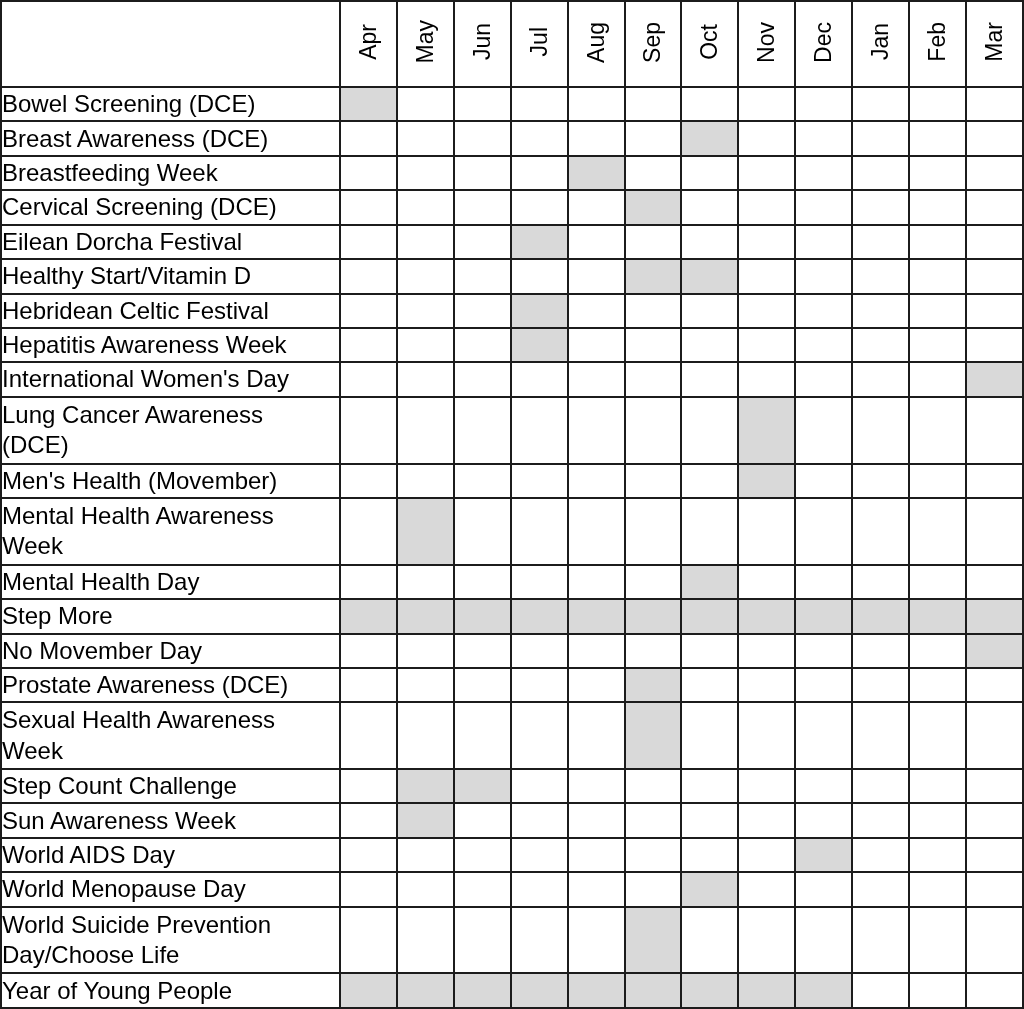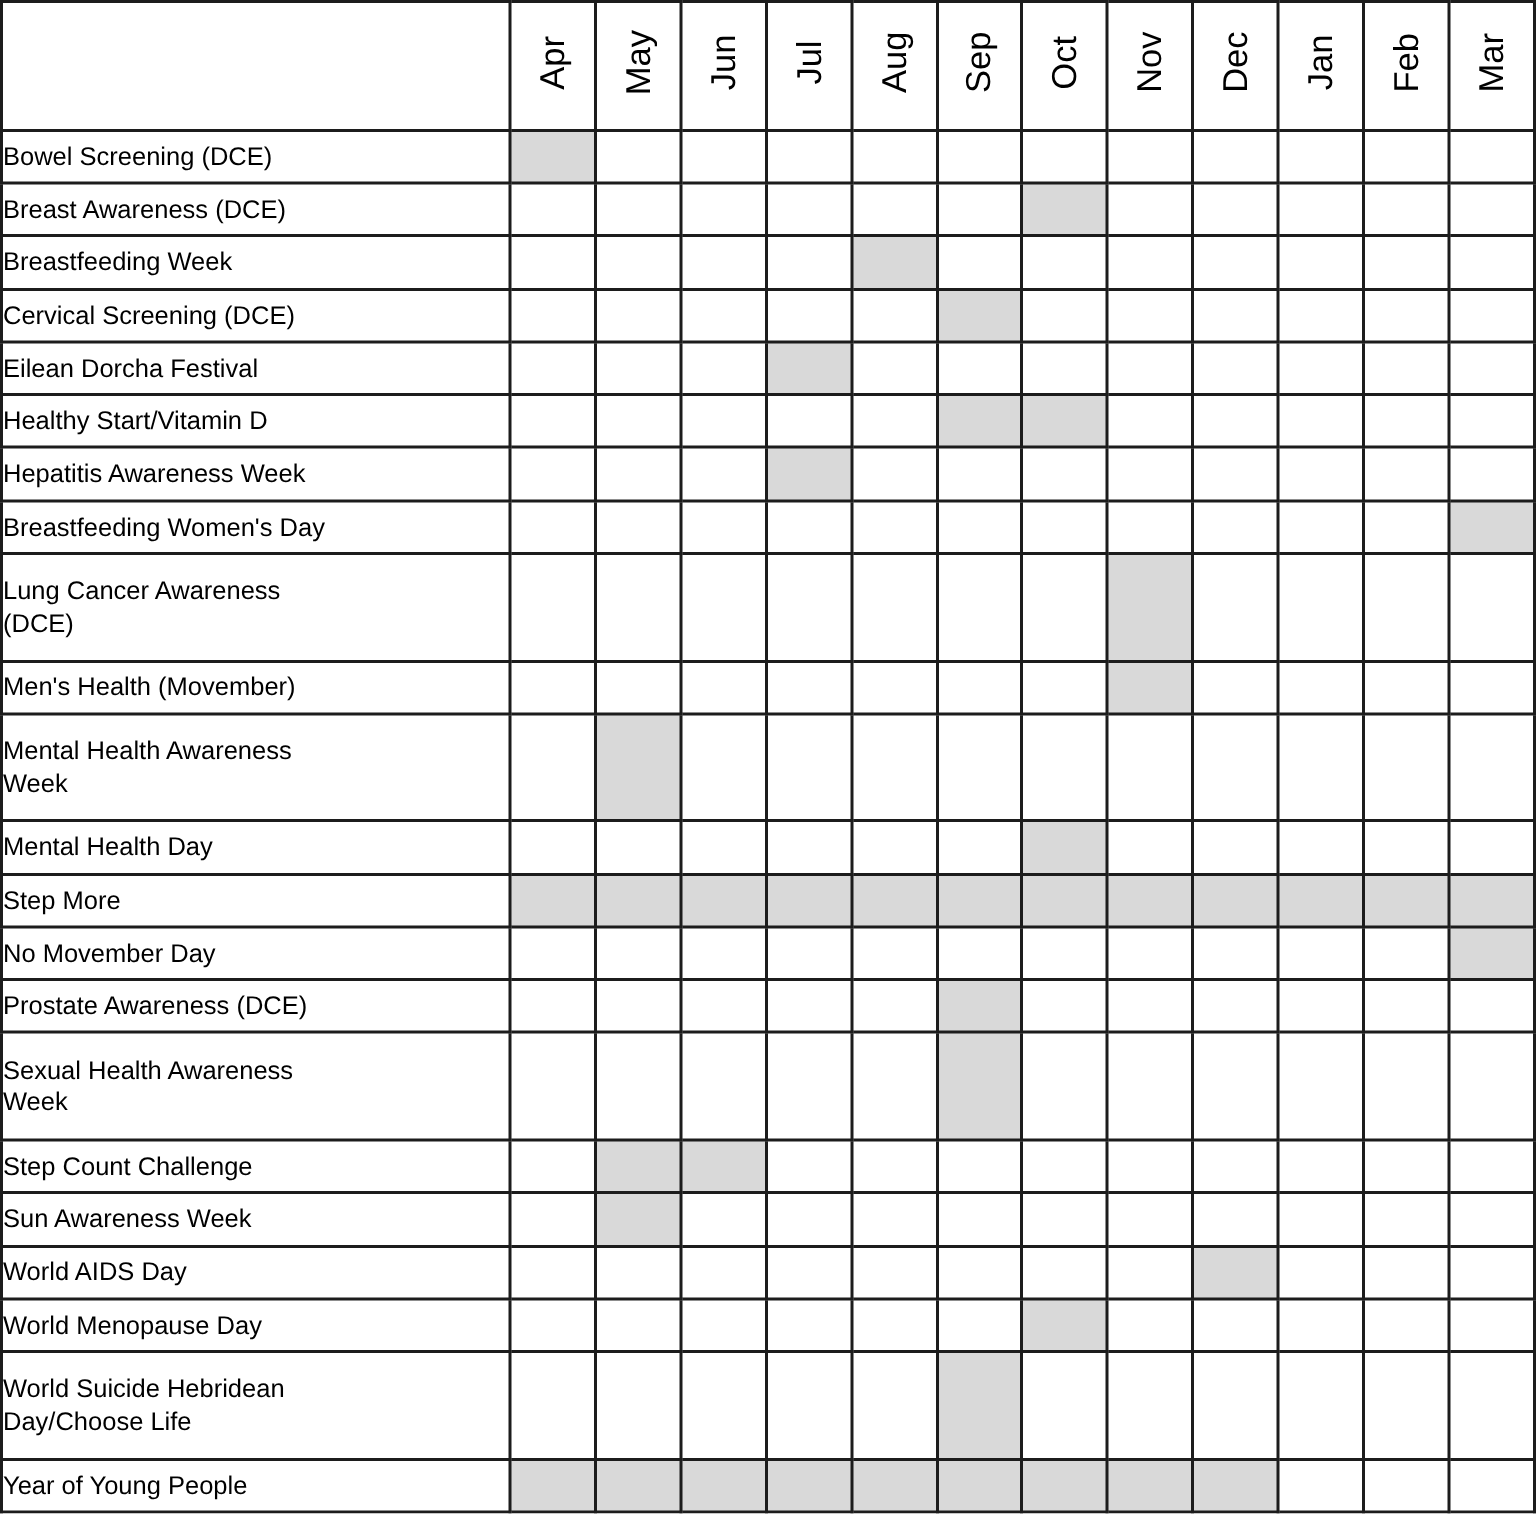--- a/index.html
+++ b/index.html
@@ -48,21 +48,21 @@
     display: inline-block;
     writing-mode: vertical-rl;
     transform: rotate(180deg);
     font-size: 23px;
     font-weight: 400;
     line-height: 1;
     color: var(--text);
     white-space: nowrap;
   }
   td.label-cell {
-    font-size: 17px;
+    font-size: 24px;
     font-weight: 400;
     line-height: 1.26;
     text-align: left;
     vertical-align: middle;
     padding-left: 10px;
     padding-right: 4px;
     white-space: pre-line;
     overflow: hidden;
   }
   td.month-cell.shaded {
@@ -190,36 +190,51 @@
         <td class="month-cell"></td>
         <td class="month-cell shaded"></td>
         <td class="month-cell shaded"></td>
         <td class="month-cell"></td>
         <td class="month-cell"></td>
         <td class="month-cell"></td>
         <td class="month-cell"></td>
         <td class="month-cell"></td>
       </tr>
       <tr class="single">
+        <td class="label-cell">Hebridean Celtic Festival</td>
+        <td class="month-cell"></td>
+        <td class="month-cell"></td>
+        <td class="month-cell"></td>
+        <td class="month-cell shaded"></td>
+        <td class="month-cell"></td>
+        <td class="month-cell"></td>
+        <td class="month-cell"></td>
+        <td class="month-cell"></td>
+        <td class="month-cell"></td>
+        <td class="month-cell"></td>
+        <td class="month-cell"></td>
+        <td class="month-cell"></td>
+      </tr>
+      <tr class="single">
         <td class="label-cell">Hepatitis Awareness Week</td>
         <td class="month-cell"></td>
         <td class="month-cell"></td>
         <td class="month-cell"></td>
         <td class="month-cell shaded"></td>
         <td class="month-cell"></td>
         <td class="month-cell"></td>
         <td class="month-cell"></td>
         <td class="month-cell"></td>
         <td class="month-cell"></td>
         <td class="month-cell"></td>
         <td class="month-cell"></td>
         <td class="month-cell"></td>
       </tr>
       <tr class="single">
-        <td class="label-cell">Breastfeeding Women's Day</td>
+        <td class="label-cell">International Women's Day</td>
         <td class="month-cell"></td>
         <td class="month-cell"></td>
         <td class="month-cell"></td>
         <td class="month-cell"></td>
         <td class="month-cell"></td>
         <td class="month-cell"></td>
         <td class="month-cell"></td>
         <td class="month-cell"></td>
         <td class="month-cell"></td>
         <td class="month-cell"></td>
@@ -403,21 +418,21 @@
         <td class="month-cell"></td>
         <td class="month-cell"></td>
         <td class="month-cell shaded"></td>
         <td class="month-cell"></td>
         <td class="month-cell"></td>
         <td class="month-cell"></td>
         <td class="month-cell"></td>
         <td class="month-cell"></td>
       </tr>
       <tr class="double">
-        <td class="label-cell">World Suicide Hebridean
+        <td class="label-cell">World Suicide Prevention
 Day/Choose Life</td>
         <td class="month-cell"></td>
         <td class="month-cell"></td>
         <td class="month-cell"></td>
         <td class="month-cell"></td>
         <td class="month-cell"></td>
         <td class="month-cell shaded"></td>
         <td class="month-cell"></td>
         <td class="month-cell"></td>
         <td class="month-cell"></td>

